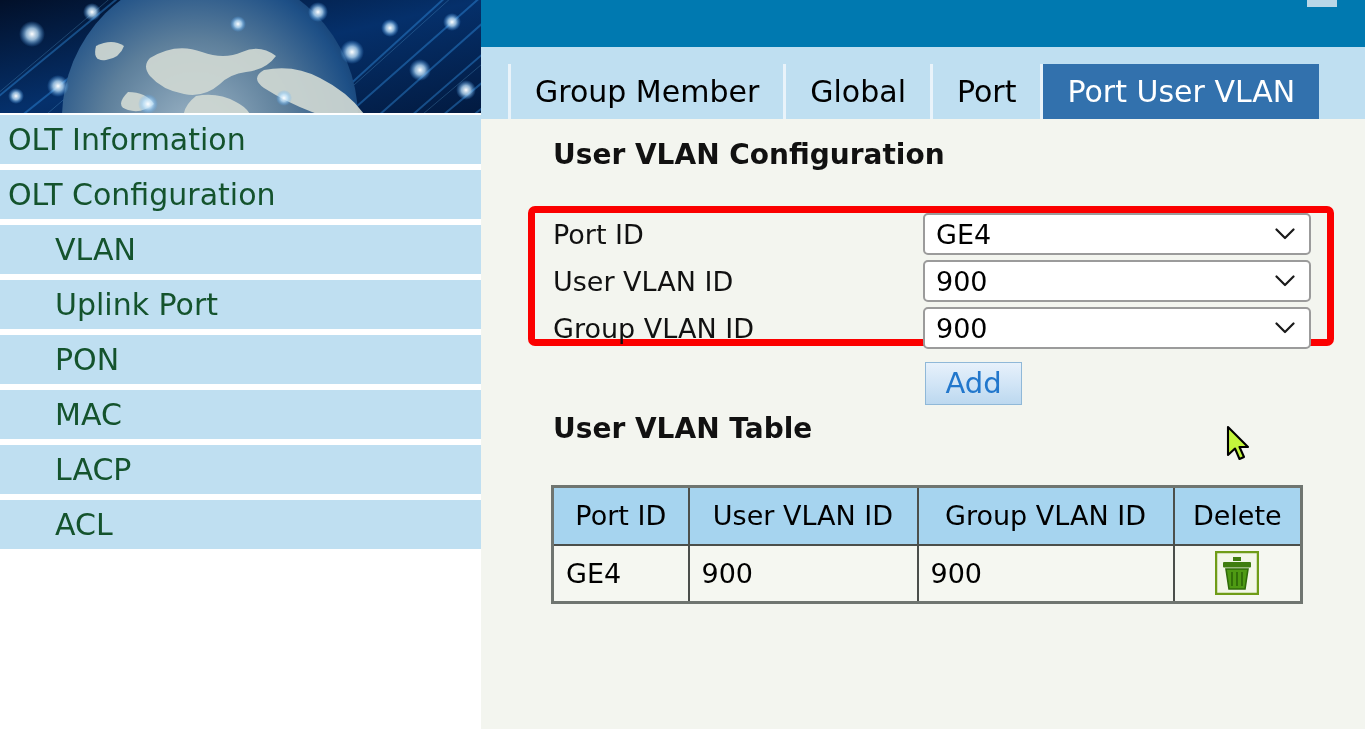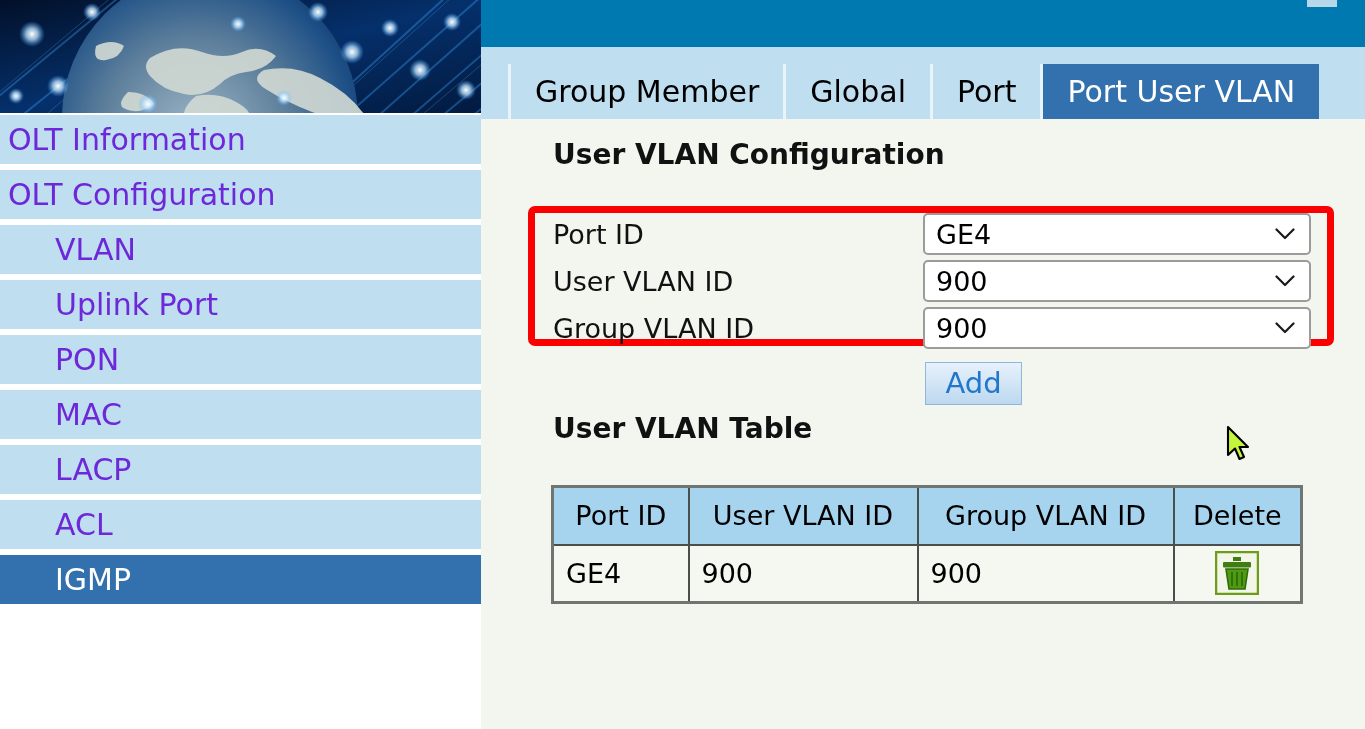--- a/index.html
+++ b/index.html
@@ -42,21 +42,21 @@
   #navlist {
     position: absolute;
     left: 0;
     top: 115px;
     width: 481px;
   }
   .nav-item {
     height: 49px;
     line-height: 49px;
     background: #bfdff1;
-    color: #6d28d9;
+    color: #14532d;
     font-size: 30px;
     margin-bottom: 6px;
     white-space: nowrap;
     overflow: hidden;
   }
   .nav-item.top-level { padding-left: 8px; }
   .nav-item.child { padding-left: 55px; }
   .nav-item.active {
     background: #3271ad;
     color: #ffffff;
@@ -339,21 +339,20 @@
 
     <div id="navlist">
         <div class="nav-item top-level">OLT Information</div>
         <div class="nav-item top-level">OLT Configuration</div>
         <div class="nav-item child">VLAN</div>
         <div class="nav-item child">Uplink Port</div>
         <div class="nav-item child">PON</div>
         <div class="nav-item child">MAC</div>
         <div class="nav-item child">LACP</div>
         <div class="nav-item child">ACL</div>
-        <div class="nav-item child active">IGMP</div>
       </div>
   </div>
 
   <div id="main">
 
     <div id="topbar">
       <div id="topbar-snippet"></div>
     </div>
 
     <div id="tabstrip">

